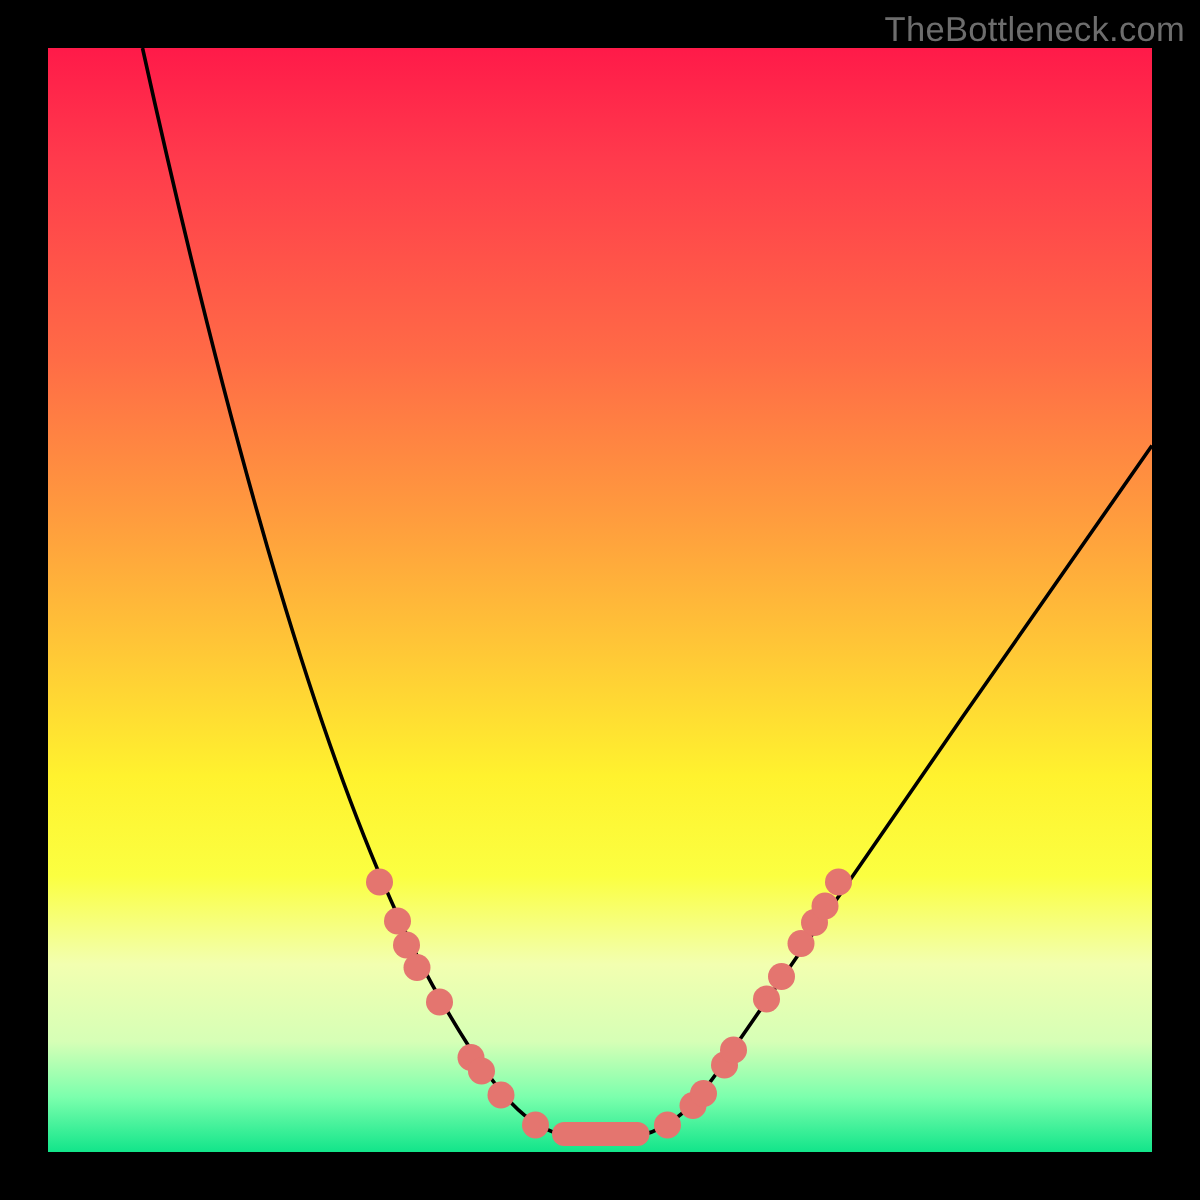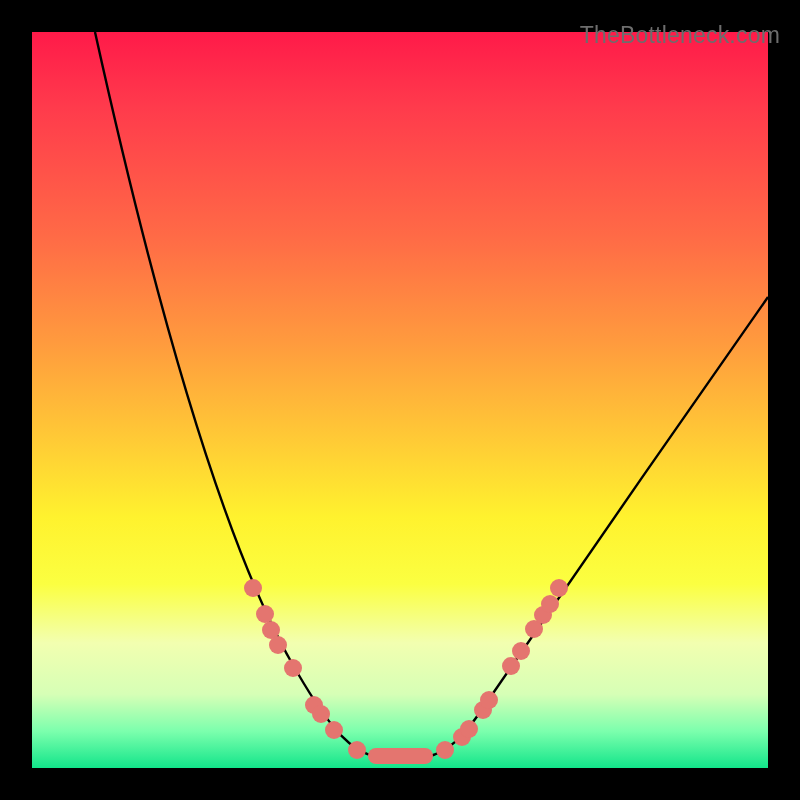--- a/index.html
+++ b/index.html
@@ -36,27 +36,26 @@
       #fbff41 75%,
       #f2ffb0 83%,
       #d6ffb6 90%,
       #7cffad 95%,
       #12e58a 100%
     );
   }
   .watermark {
     position: absolute;
     top: 6px;
-    right: 20px;
+    right: 10px;
     color: #6d6d6d;
     font-size: 23px;
     font-weight: 500;
     letter-spacing: 0.2px;
     user-select: none;
-    margin-top: 16px;
   }
   svg.curve {
     position: absolute;
     left: 0;
     top: 0;
     width: 736px;
     height: 736px;
     overflow: visible;
   }
 </style>

